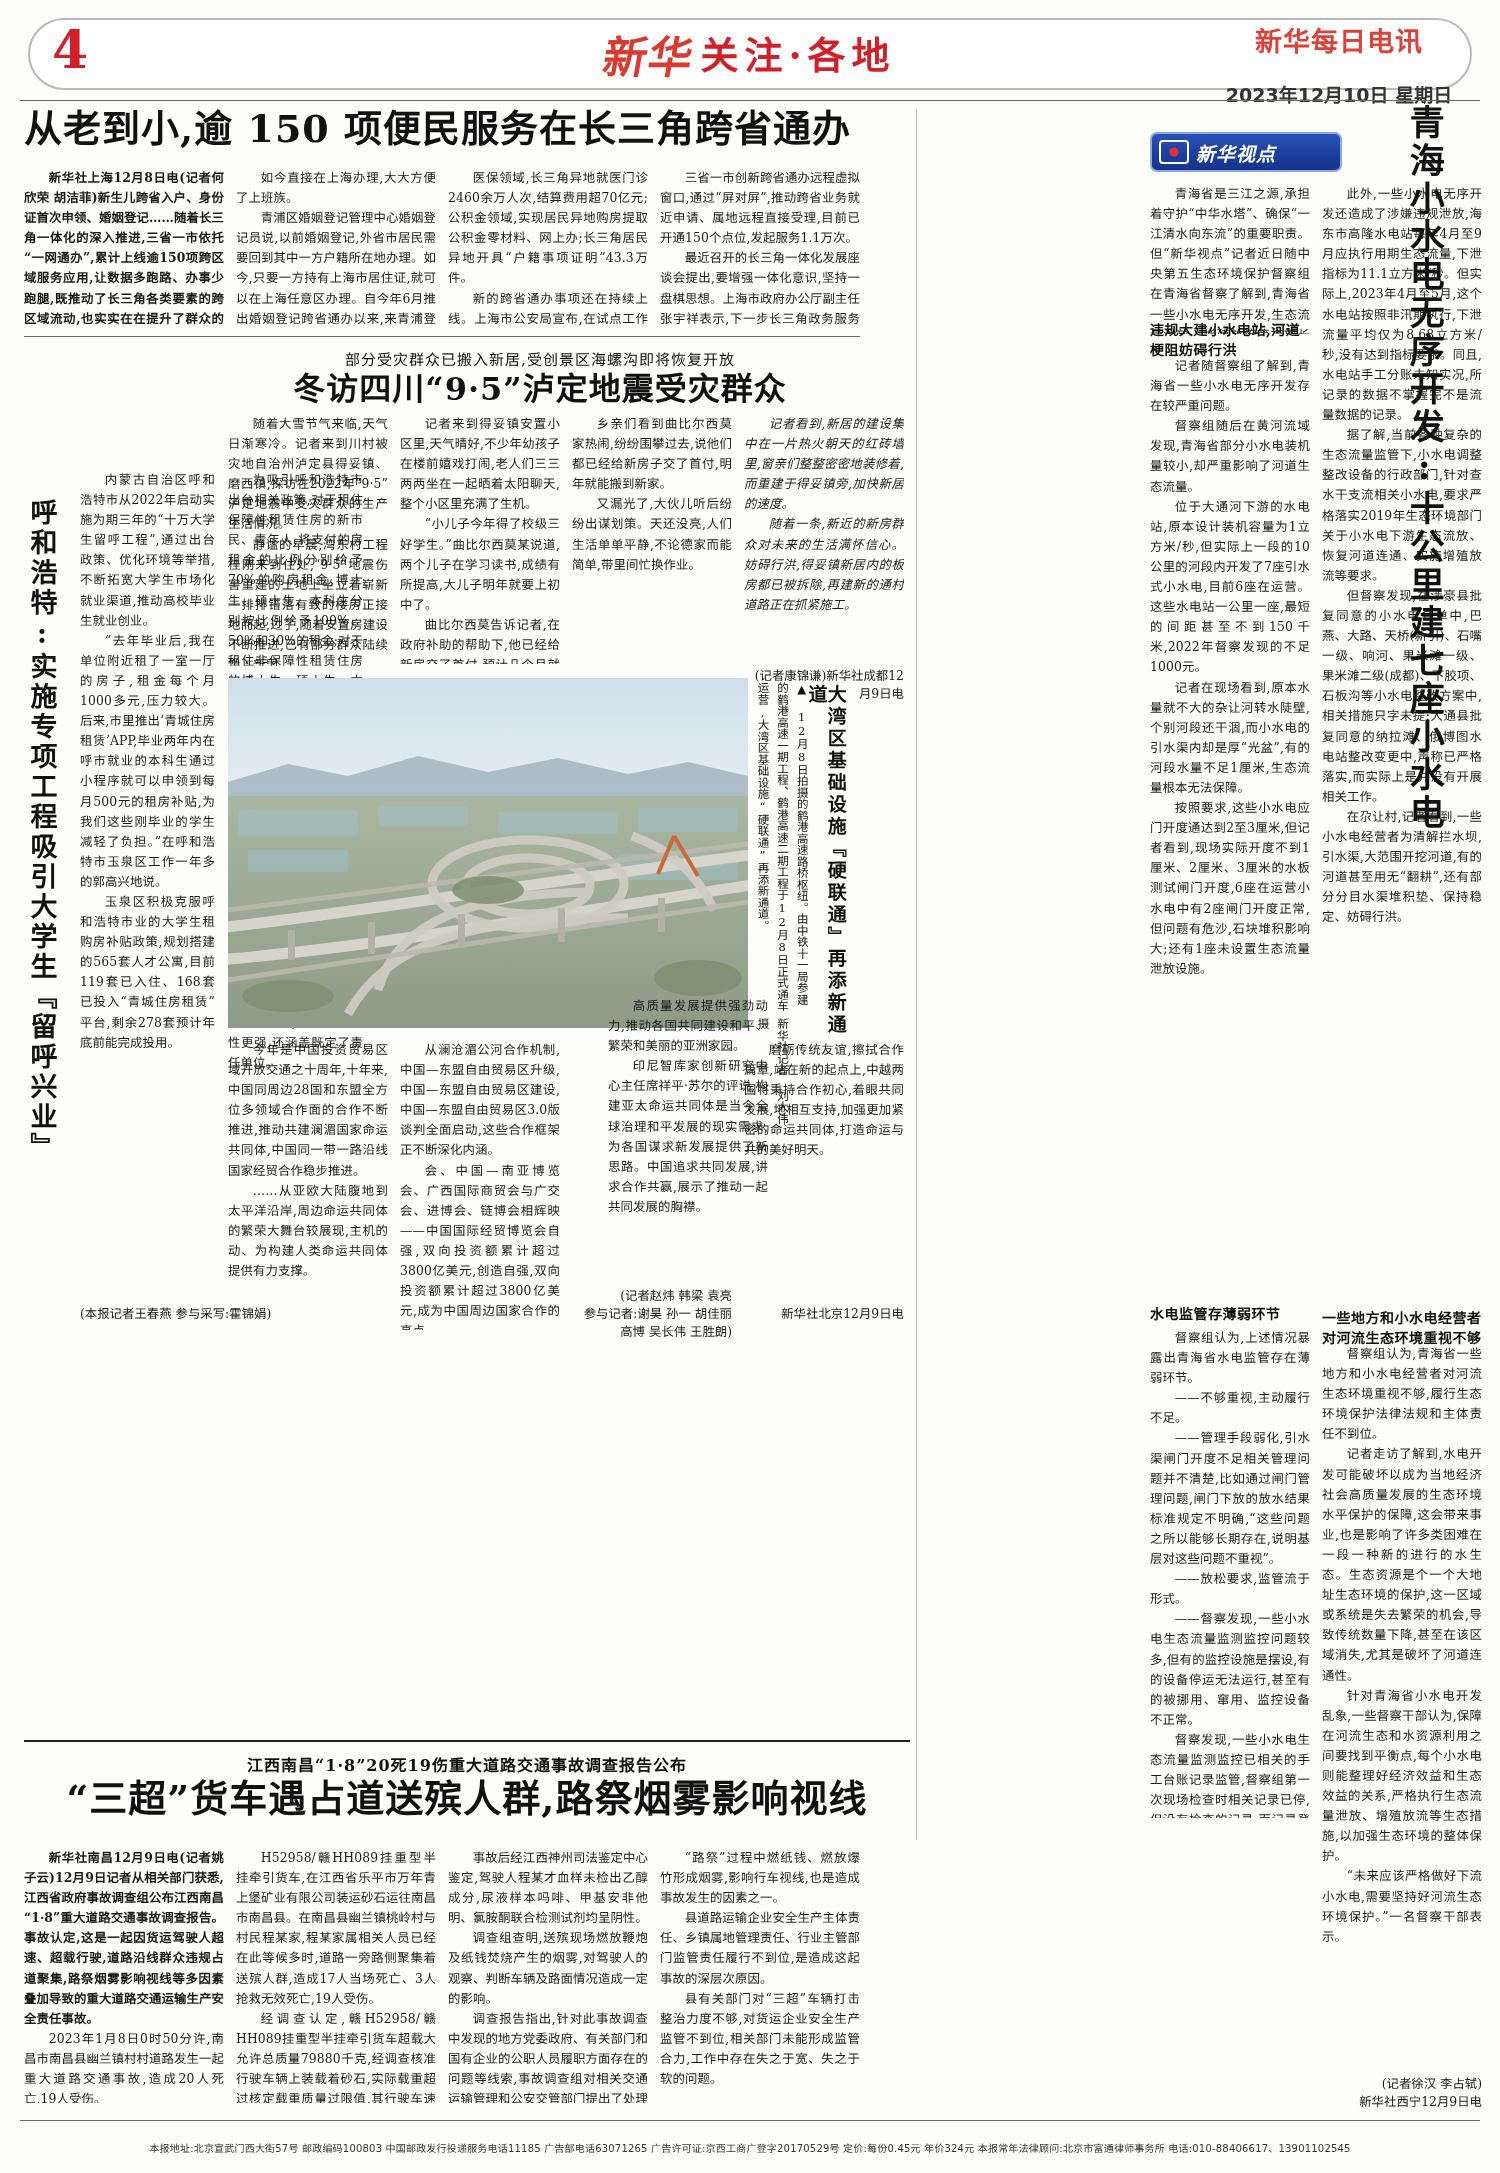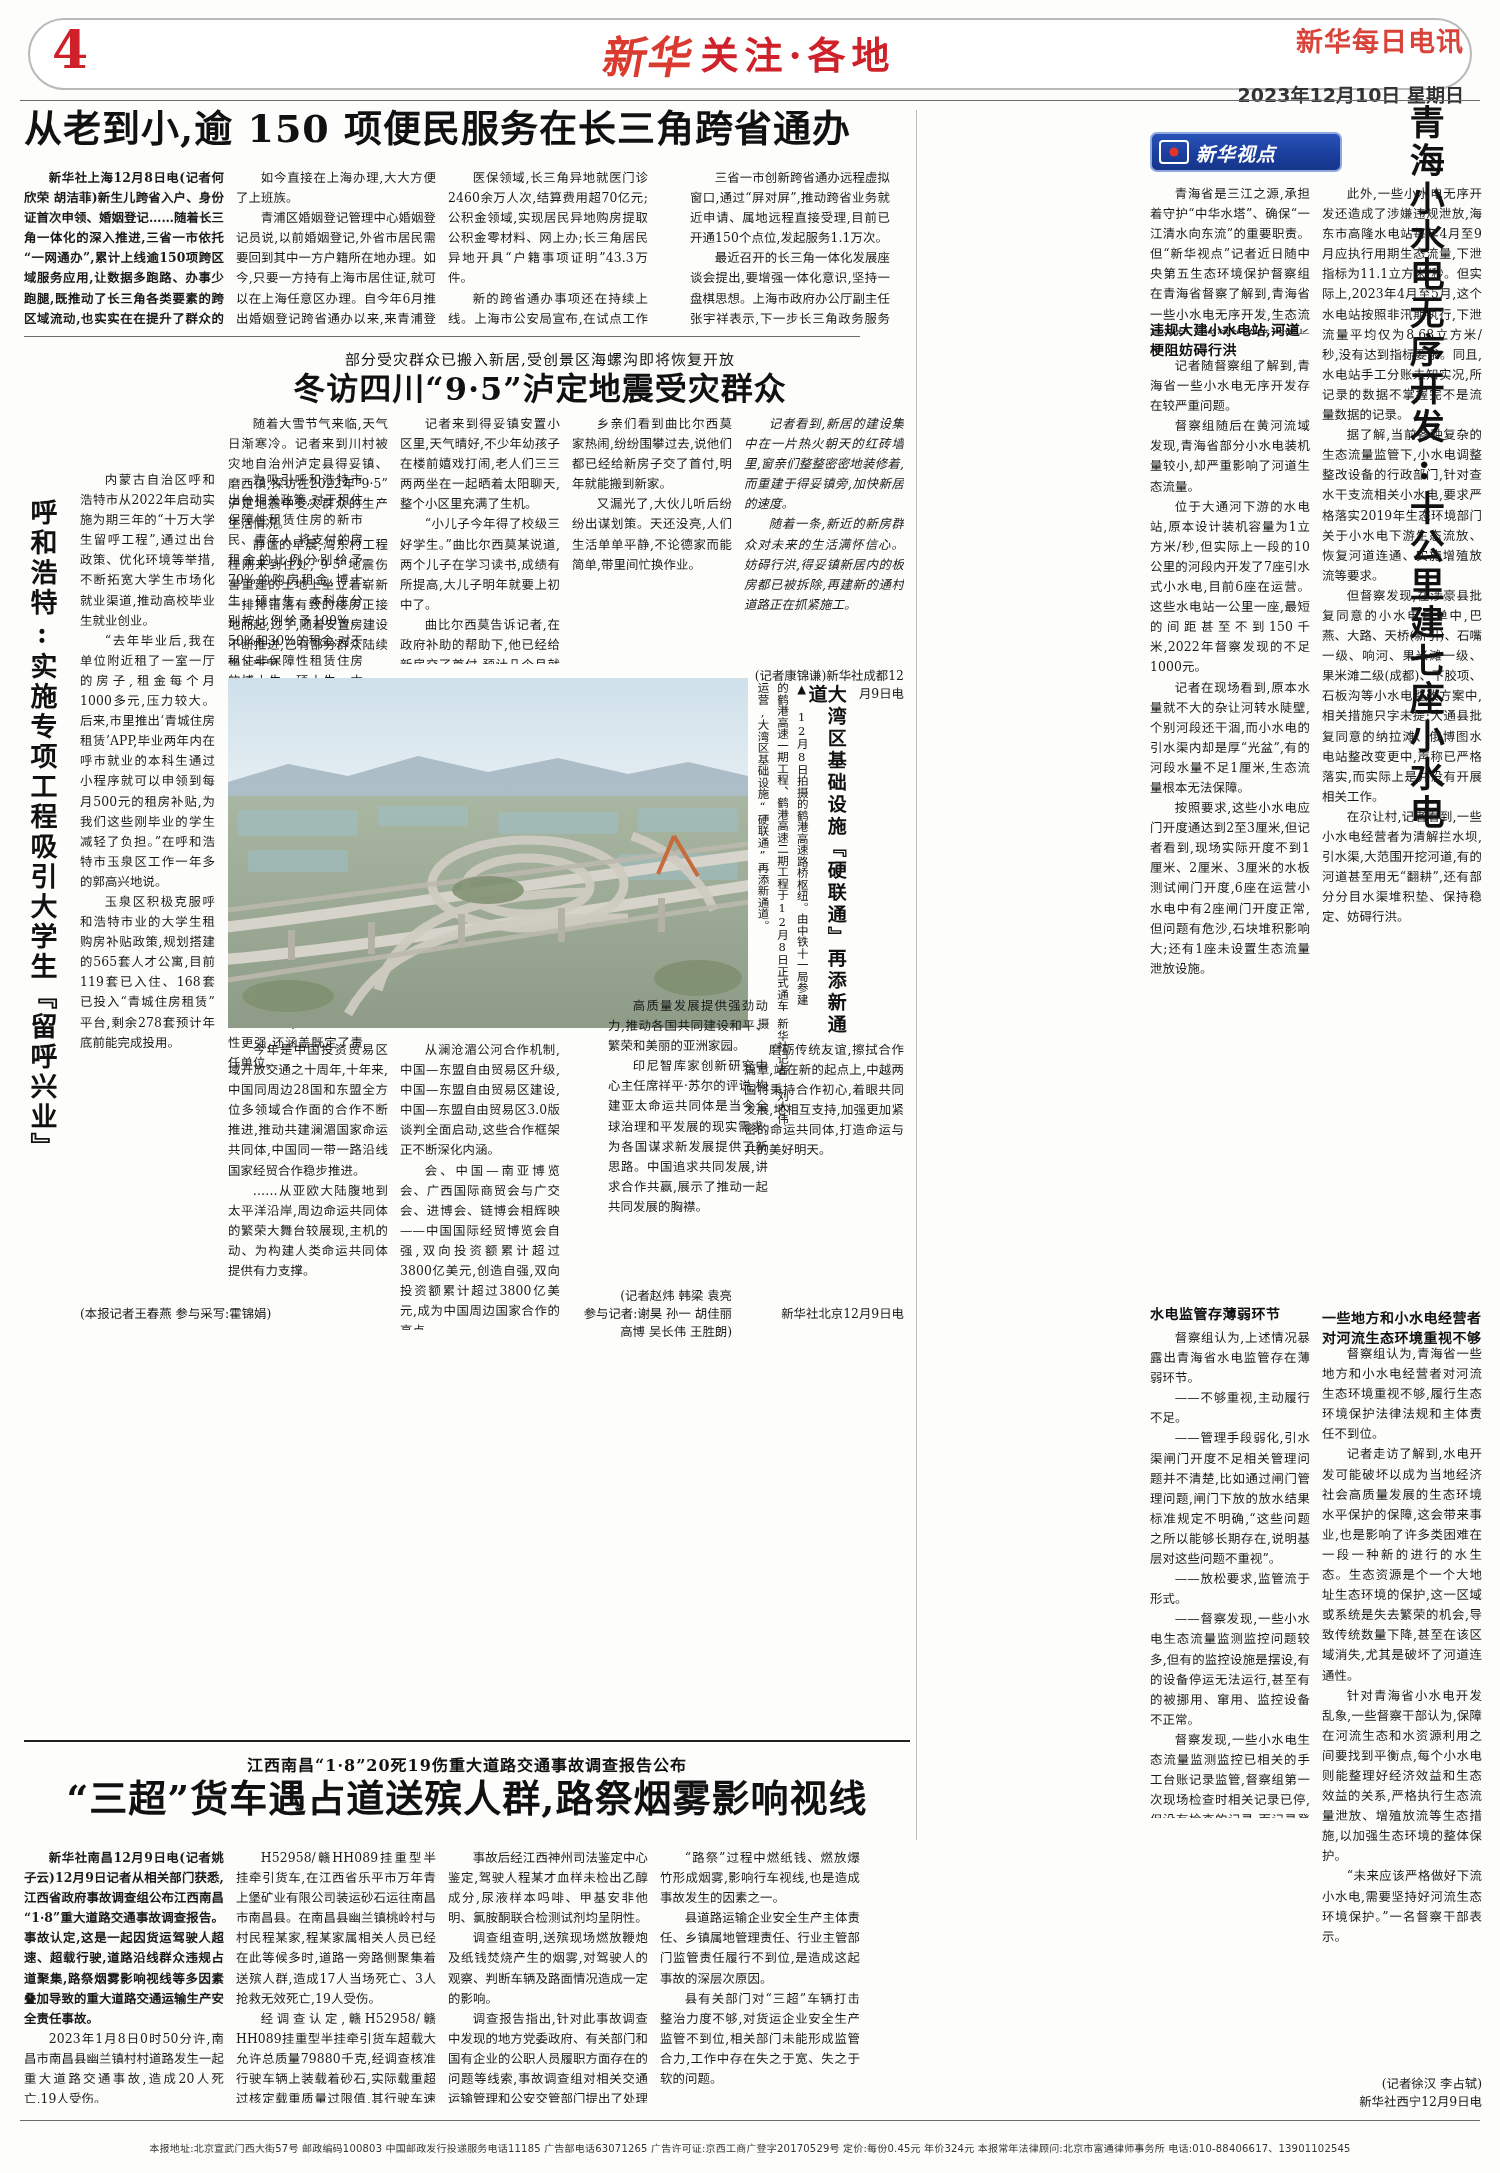--- a/index.html
+++ b/index.html
@@ -14,21 +14,21 @@
   .masthead{position:absolute;left:28px;top:18px;width:1444px;height:72px;
     border:2px solid #b9b9b9;border-radius:40px;box-sizing:border-box;background:#fff;}
   .page-no{position:absolute;left:52px;top:24px;font-family:"DejaVu Serif","Liberation Serif",serif;
     font-size:52px;font-weight:bold;color:#cf2129;line-height:1;}
   .mh-center{position:absolute;left:0;right:0;top:22px;text-align:center;}
   .mh-xinhua{display:inline-block;font-family:"DejaVu Serif","Liberation Serif",serif;
     font-size:44px;font-weight:bold;color:#d93b30;letter-spacing:1px;
     transform:skewX(-10deg);vertical-align:-4px;}
   .mh-sep{display:inline-block;font-family:"DejaVu Serif","Liberation Serif",serif;
     font-size:38px;font-weight:bold;color:#cf2129;letter-spacing:6px;margin-left:6px;}
-  .mh-right{position:absolute;right:36px;top:20px;text-align:right;width:230px;}
+  .mh-right{position:absolute;right:46px;top:20px;text-align:center;width:230px;}
   .mh-logo{font-family:"DejaVu Serif","Liberation Serif",serif;font-size:27px;font-weight:bold;
     color:#d8443a;letter-spacing:1px;white-space:nowrap;}
   .mh-date{font-size:19px;font-weight:bold;color:#333;margin-top:21px;letter-spacing:0px;}
 
   .rule{position:absolute;background:#333;}
   .thin{height:1px;background:#6b6b6b;}
   .thick{height:2px;background:#222;}
 
   
   .hl{font-family:"DejaVu Serif","Liberation Serif",serif;font-weight:bold;color:#111;
@@ -93,21 +93,21 @@
   </div>
   <div class="body-col" style="position:absolute;left:236px;top:168px;width:200px;height:160px;overflow:hidden;">
     <p>如今直接在上海办理,大大方便了上班族。</p>
     <p>青浦区婚姻登记管理中心婚姻登记员说,以前婚姻登记,外省市居民需要回到其中一方户籍所在地办理。如今,只要一方持有上海市居住证,就可以在上海任意区办理。自今年6月推出婚姻登记跨省通办以来,来青浦登记的新人数量大幅上升。统计显示,平均每4对新人中,就有1对是非上海户籍。</p>
 
   </div>
   <div class="body-col" style="position:absolute;left:448px;top:168px;width:200px;height:160px;overflow:hidden;">
     <p>医保领域,长三角异地就医门诊2460余万人次,结算费用超70亿元;公积金领域,实现居民异地购房提取公积金零材料、网上办;长三角居民异地开具“户籍事项证明”43.3万件。</p>
     <p>新的跨省通办事项还在持续上线。上海市公安局宣布,在试点工作基础上,自2023年12月1日起,在全市范围实行申领临时居民身份证“跨省通办”。新的跨省通办形式也在不断推出。</p>
   </div>
-  <div class="body-col" style="position:absolute;left:690px;top:168px;width:200px;height:160px;overflow:hidden;">
+  <div class="body-col" style="position:absolute;left:660px;top:168px;width:200px;height:160px;overflow:hidden;">
     <p>三省一市创新跨省通办远程虚拟窗口,通过“屏对屏”,推动跨省业务就近申请、属地远程直接受理,目前已开通150个点位,发起服务1.1万次。</p>
     <p>最近召开的长三角一体化发展座谈会提出,要增强一体化意识,坚持一盘棋思想。上海市政府办公厅副主任张宇祥表示,下一步长三角政务服务“一网通办”将坚持业务和技术双轮驱动,加强跨省市业务协同需求,做好跨省市远程虚拟窗口、跨省市高效办成一件事等工作。</p>
   </div>
 
   <div class="rule thin" style="left:24px;top:336px;width:836px;"></div>
 
   <div class="kicker" style="position:absolute;left:230px;top:348px;width:620px;">部分受灾群众已搬入新居,受创景区海螺沟即将恢复开放</div>
   <div class="hl" style="position:absolute;left:230px;top:372px;width:620px;font-size:32px;text-align:center;">冬访四川“9·5”泸定地震受灾群众</div>
 
   <div class="vhl" style="position:absolute;left:28px;top:498px;height:830px;font-size:27px;">呼和浩特:实施专项工程吸引大学生『留呼兴业』</div>

